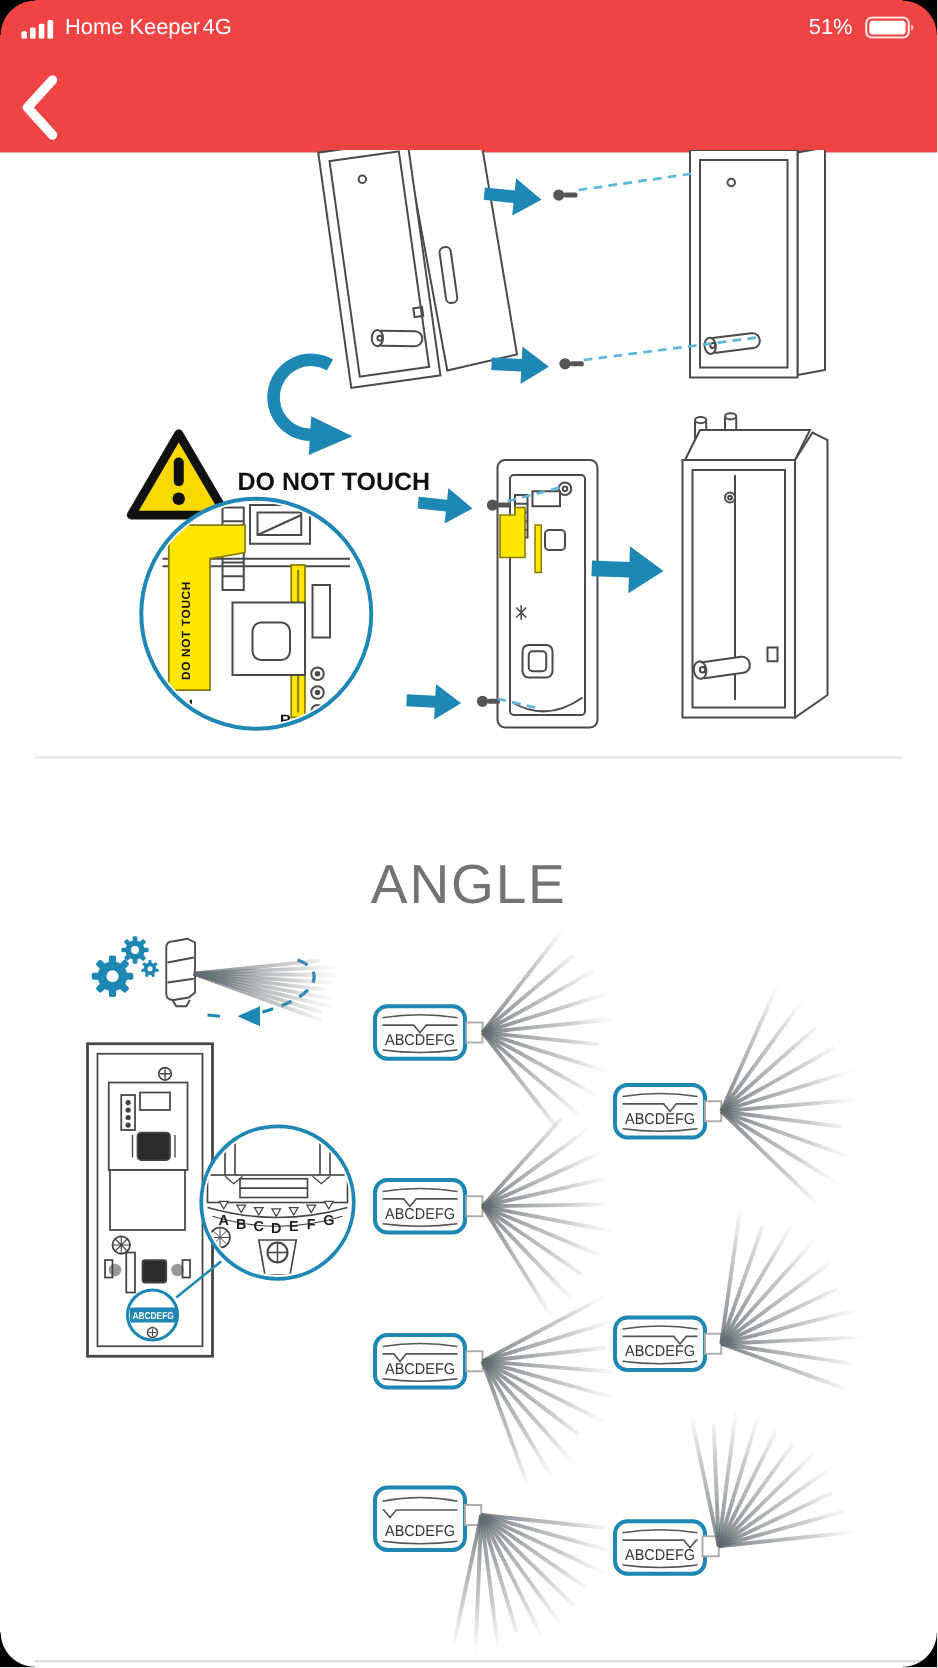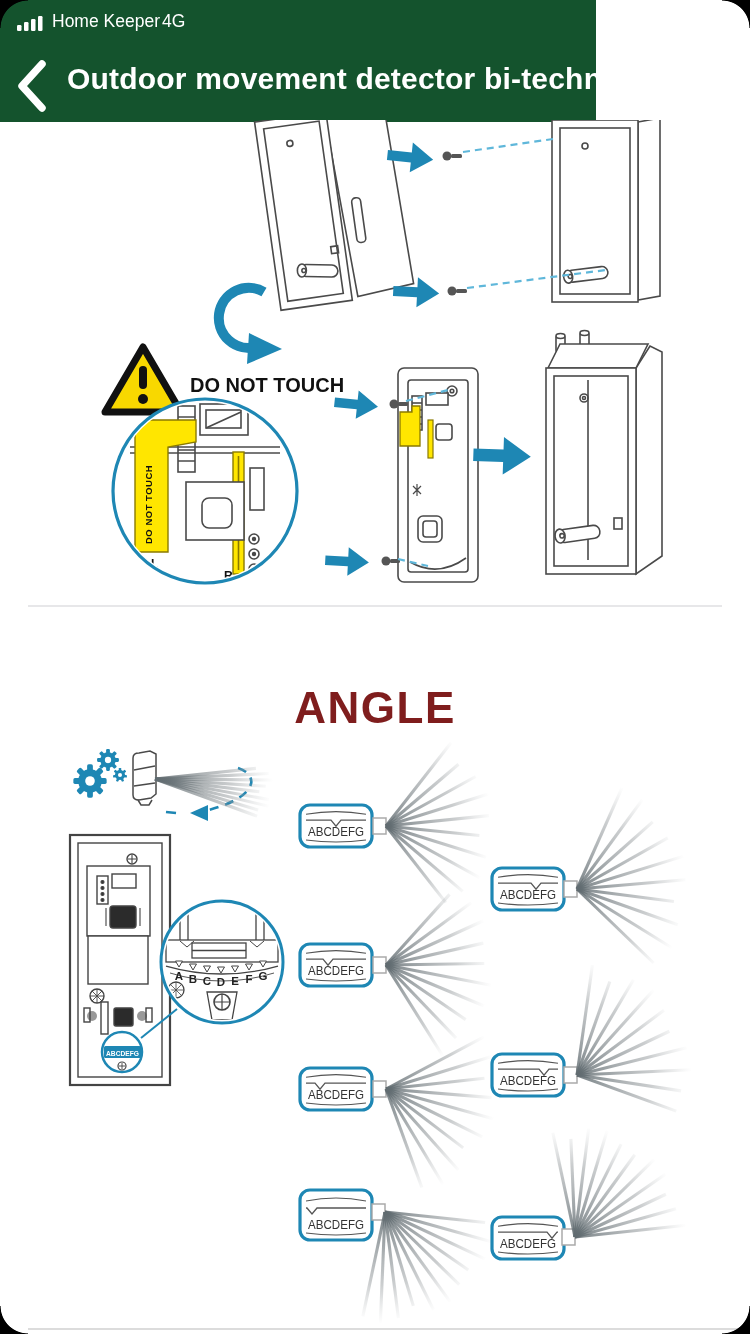--- a/index.html
+++ b/index.html
@@ -1,34 +1,34 @@
 <!DOCTYPE html>
 <html><head>
 <meta charset="utf-8">
 <style>
   html,body{margin:0;padding:0;background:#fff;}
   .phone{position:relative;width:750px;height:1334px;background:#fff;overflow:hidden;
          font-family:"Liberation Sans",sans-serif;}
   
-  .header{position:absolute;top:0;left:0;width:596px;height:122px;background:#14532d;color:#fff;}
+  .header{position:absolute;top:0;left:0;width:750px;height:122px;background:#ef4444;color:#fff;}
   .status{position:absolute;top:9px;left:0;width:750px;height:26px;font-size:17.5px;}
   .sig{position:absolute;left:17px;top:6px;}
   .carrier{position:absolute;left:52px;top:2px;font-weight:400;}
   .net{position:absolute;left:162px;top:2px;font-weight:400;}
   .time{position:absolute;left:0;right:0;top:1px;text-align:center;font-weight:700;font-size:17.5px;}
   .batt-pct{position:absolute;right:68px;top:2px;font-weight:400;}
   .batt{position:absolute;right:16px;top:4px;}
   .nav-title{position:absolute;left:67px;top:62px;font-size:30px;font-weight:700;letter-spacing:.2px;
              white-space:nowrap;overflow:hidden;max-width:670px;}
   .chev{position:absolute;left:15px;top:60px;}
   
   .art{position:absolute;left:0;}
   .divider{position:absolute;top:605px;left:28px;width:694px;height:2px;background:#e7e7e9;}
   .angle-h{position:absolute;top:646px;left:0;width:750px;text-align:center;
-           font-size:44px;font-weight:700;color:#7f1d1d;letter-spacing:1.5px;}
+           font-size:44px;font-weight:400;color:#737373;letter-spacing:1.5px;}
   .bottom-line{position:absolute;top:1328px;left:28px;width:722px;height:2px;background:#dcdcdc;}
   .corner{position:absolute;width:28px;height:28px;}
   .c-tl{top:0;left:0;background:radial-gradient(circle at 28px 28px,transparent 27px,#000 27.8px);}
   .c-tr{top:0;right:0;background:radial-gradient(circle at 0 28px,transparent 27px,#000 27.8px);}
   .c-bl{bottom:0;left:0;background:radial-gradient(circle at 28px 0,transparent 27px,#000 27.8px);}
   .c-br{bottom:0;right:0;background:radial-gradient(circle at 0 0,transparent 27px,#000 27.8px);}
   svg text{font-family:"Liberation Sans",sans-serif;}
 </style>
 </head>
 <body>
@@ -48,21 +48,20 @@
       <span class="batt-pct">51%</span>
       <svg class="batt" width="42" height="18">
         <rect x="1" y="1" width="34" height="16" rx="4.5" fill="none" stroke="#fff" stroke-opacity=".9" stroke-width="1.6"></rect>
         <rect x="3.5" y="3.5" width="29" height="11" rx="2.5" fill="#fff"></rect>
         <path d="M37,6.5 q3.5,2.5 0,5 z" fill="#fff" fill-opacity=".8"></path>
       </svg>
     </div>
     <svg class="chev" width="34" height="52">
       <polyline points="27,4 7,26 27,48" fill="none" stroke="#fff" stroke-width="7.5" stroke-linecap="round" stroke-linejoin="round"></polyline>
     </svg>
-    <div class="nav-title">Outdoor movement detector bi-technol...</div>
   </div>
 
   <svg class="art" style="top:120px" width="750" height="486" viewBox="0 120 750 486">
     <defs>
       <path id="arr" d="M0,10 L24,10 L24,0 L46,15 L24,30 L24,20 L0,20 Z"></path>
       <clipPath id="magclip">
           <circle cx="205" cy="491" r="89"></circle>
         </clipPath>
     </defs>
 

